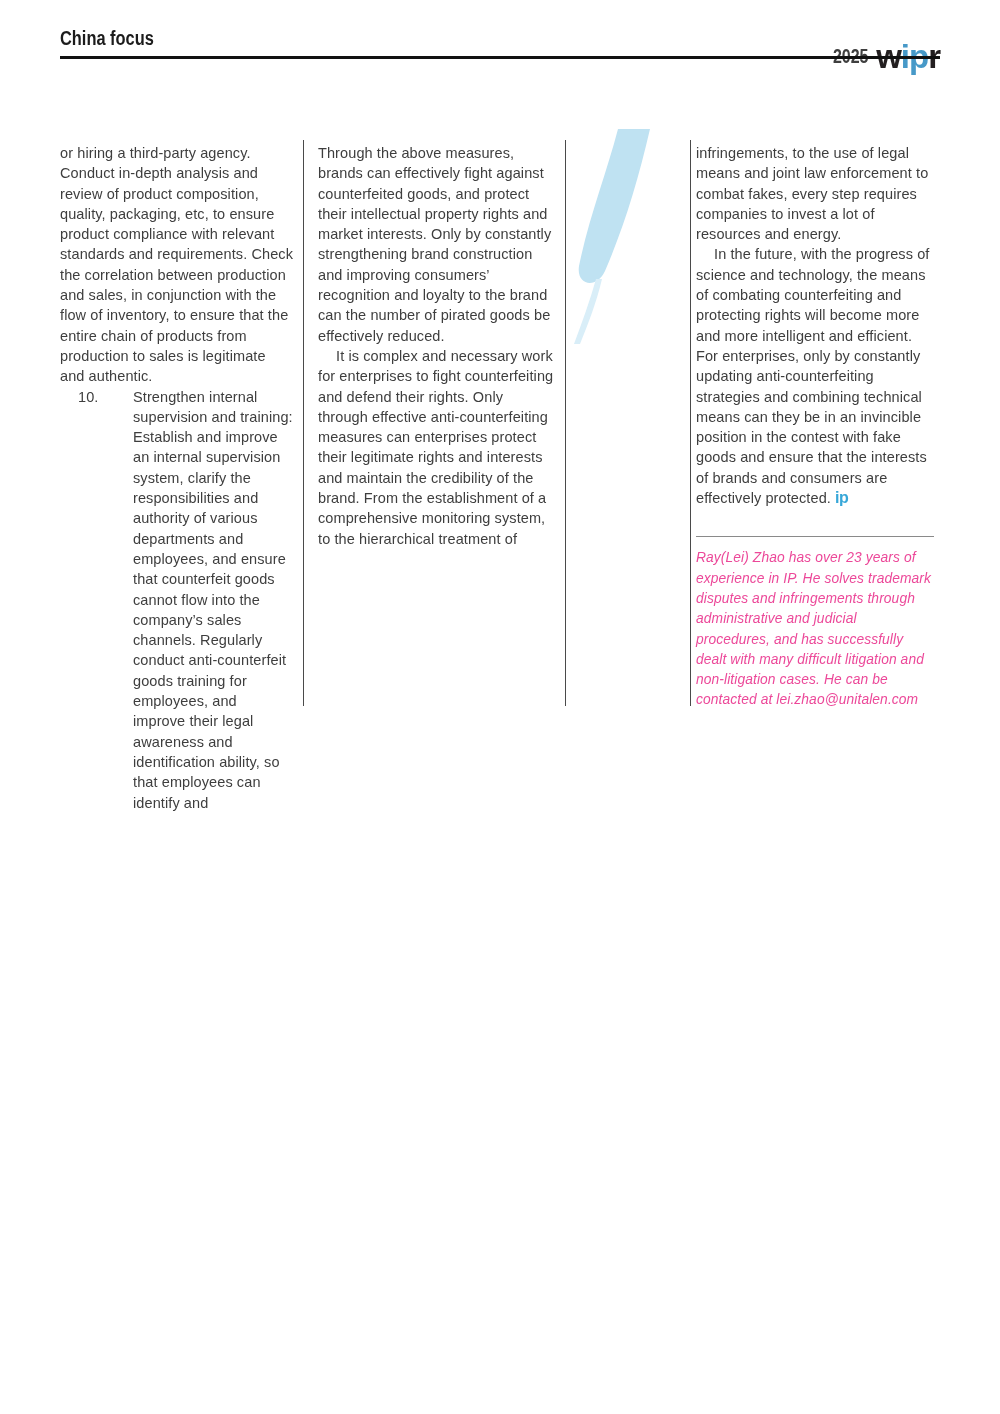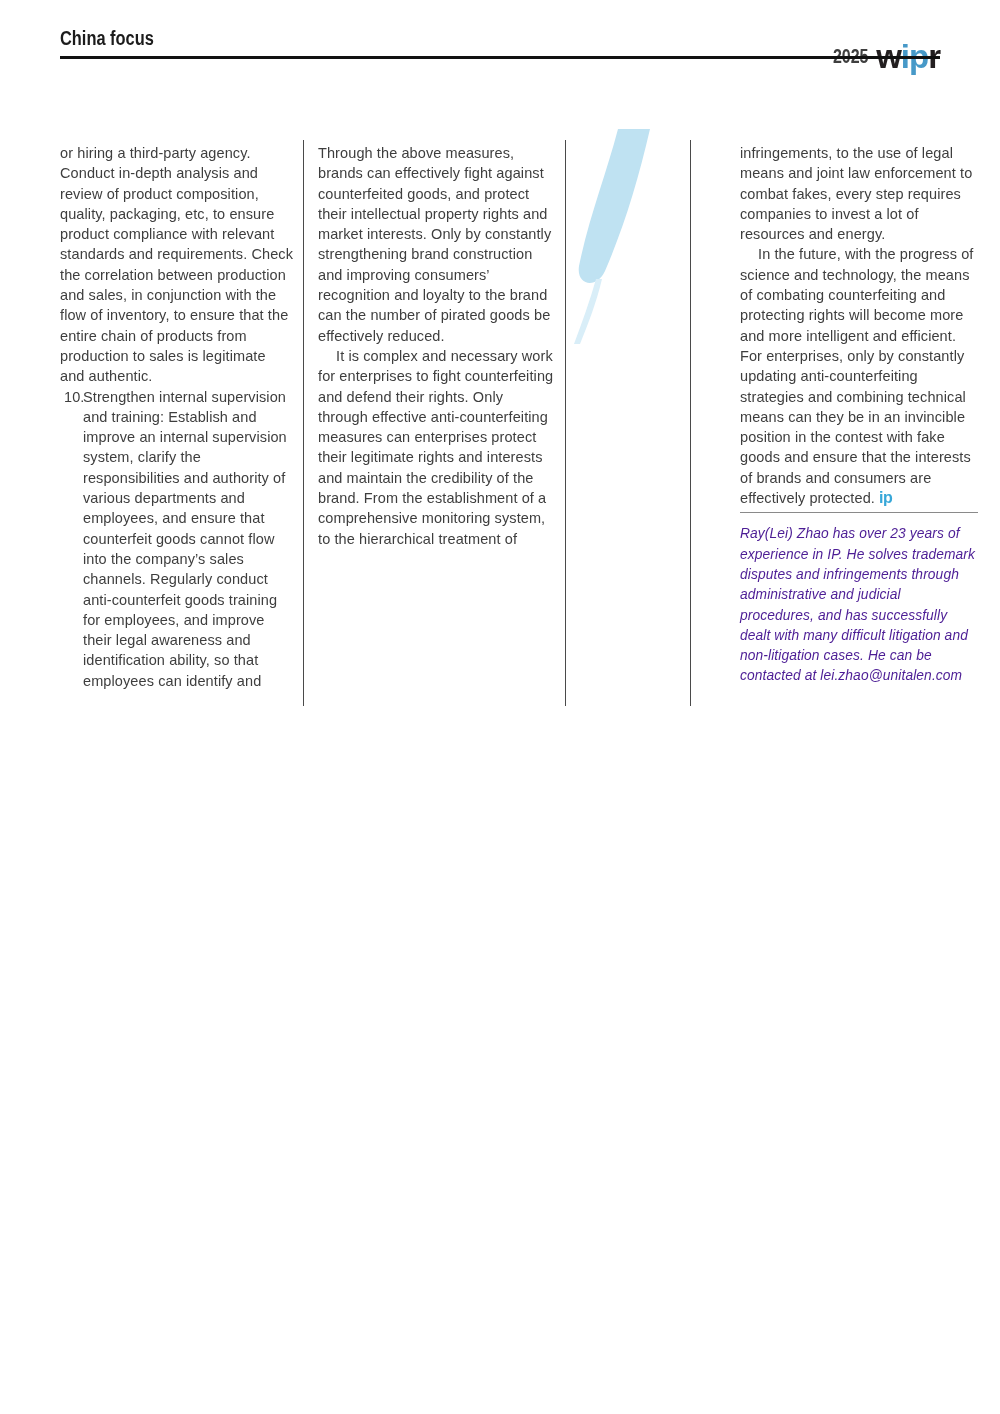--- a/index.html
+++ b/index.html
@@ -24,47 +24,47 @@
   
   .col{position:absolute;top:143px;font-size:14.5px;line-height:20.3px;letter-spacing:0.1px;}
   .col p{margin:0;}
   .vrule{position:absolute;top:140px;height:566px;width:1px;background:#4a4a4a;}
   .vrule-1{left:303px;}
   .vrule-2{left:565px;}
   .vrule-3{left:690px;}
 
   .col-1{left:60px;width:233px;}
   .col-1 .lead-para{margin-left:0;}
-  .list-item{display:flex;margin-left:4px;margin-top:0;}
+  .list-item{display:flex;margin-left:18px;margin-top:0;gap:36px;}
   .list-num{flex:none;width:19px;}
   .list-body{flex:1;}
 
   .col-2{left:318px;width:239px;}
-  .col-4{left:740px;width:238px;}
+  .col-4{left:696px;width:238px;}
 
   .summary-heading{
     display:inline-block;margin:21px 0 6px 0;font-size:17px;font-weight:700;color:#35b4da;
     transform:scaleX(0.85);transform-origin:0 50%;white-space:nowrap;
   }
   .indent-first{text-indent:18px;}
 
   
   .quote-col{left:576px;width:106px;top:143px;position:absolute;}
   .quote-mark{position:absolute;left:-4px;top:-14px;width:78px;height:215px;z-index:0;}
   .quote-text{
     position:relative;z-index:1;padding-top:31px;width:130px;
     font-size:17.5px;line-height:20px;font-weight:700;color:#2f2f2f;
     transform:scaleX(0.82);transform-origin:0 0;
   }
 
   
   .end-mark{font-weight:800;color:#37a7d8;font-size:16px;letter-spacing:-0.5px;}
   .bio{
-    margin-top:4px;border-top:1px solid #8a8a8a;padding-top:11px;
-    font-style:italic;font-size:13.8px;line-height:20.3px;color:#4c1d95;
+    margin-top:28px;border-top:1px solid #8a8a8a;padding-top:11px;
+    font-style:italic;font-size:13.8px;line-height:20.3px;color:#ec4899;
   }
 
   
   .footer-site{
     position:absolute;right:116px;top:1378px;font-size:13.5px;font-weight:700;color:#4a4a4a;
     transform:scaleX(0.85);transform-origin:100% 50%;white-space:nowrap;
   }
   .footer-vrule{position:absolute;left:903px;top:1362px;width:3px;height:52px;background:#45b6d8;}
   .footer-page{
     position:absolute;left:917px;top:1374px;font-size:18px;font-weight:700;color:#3a3a3a;

